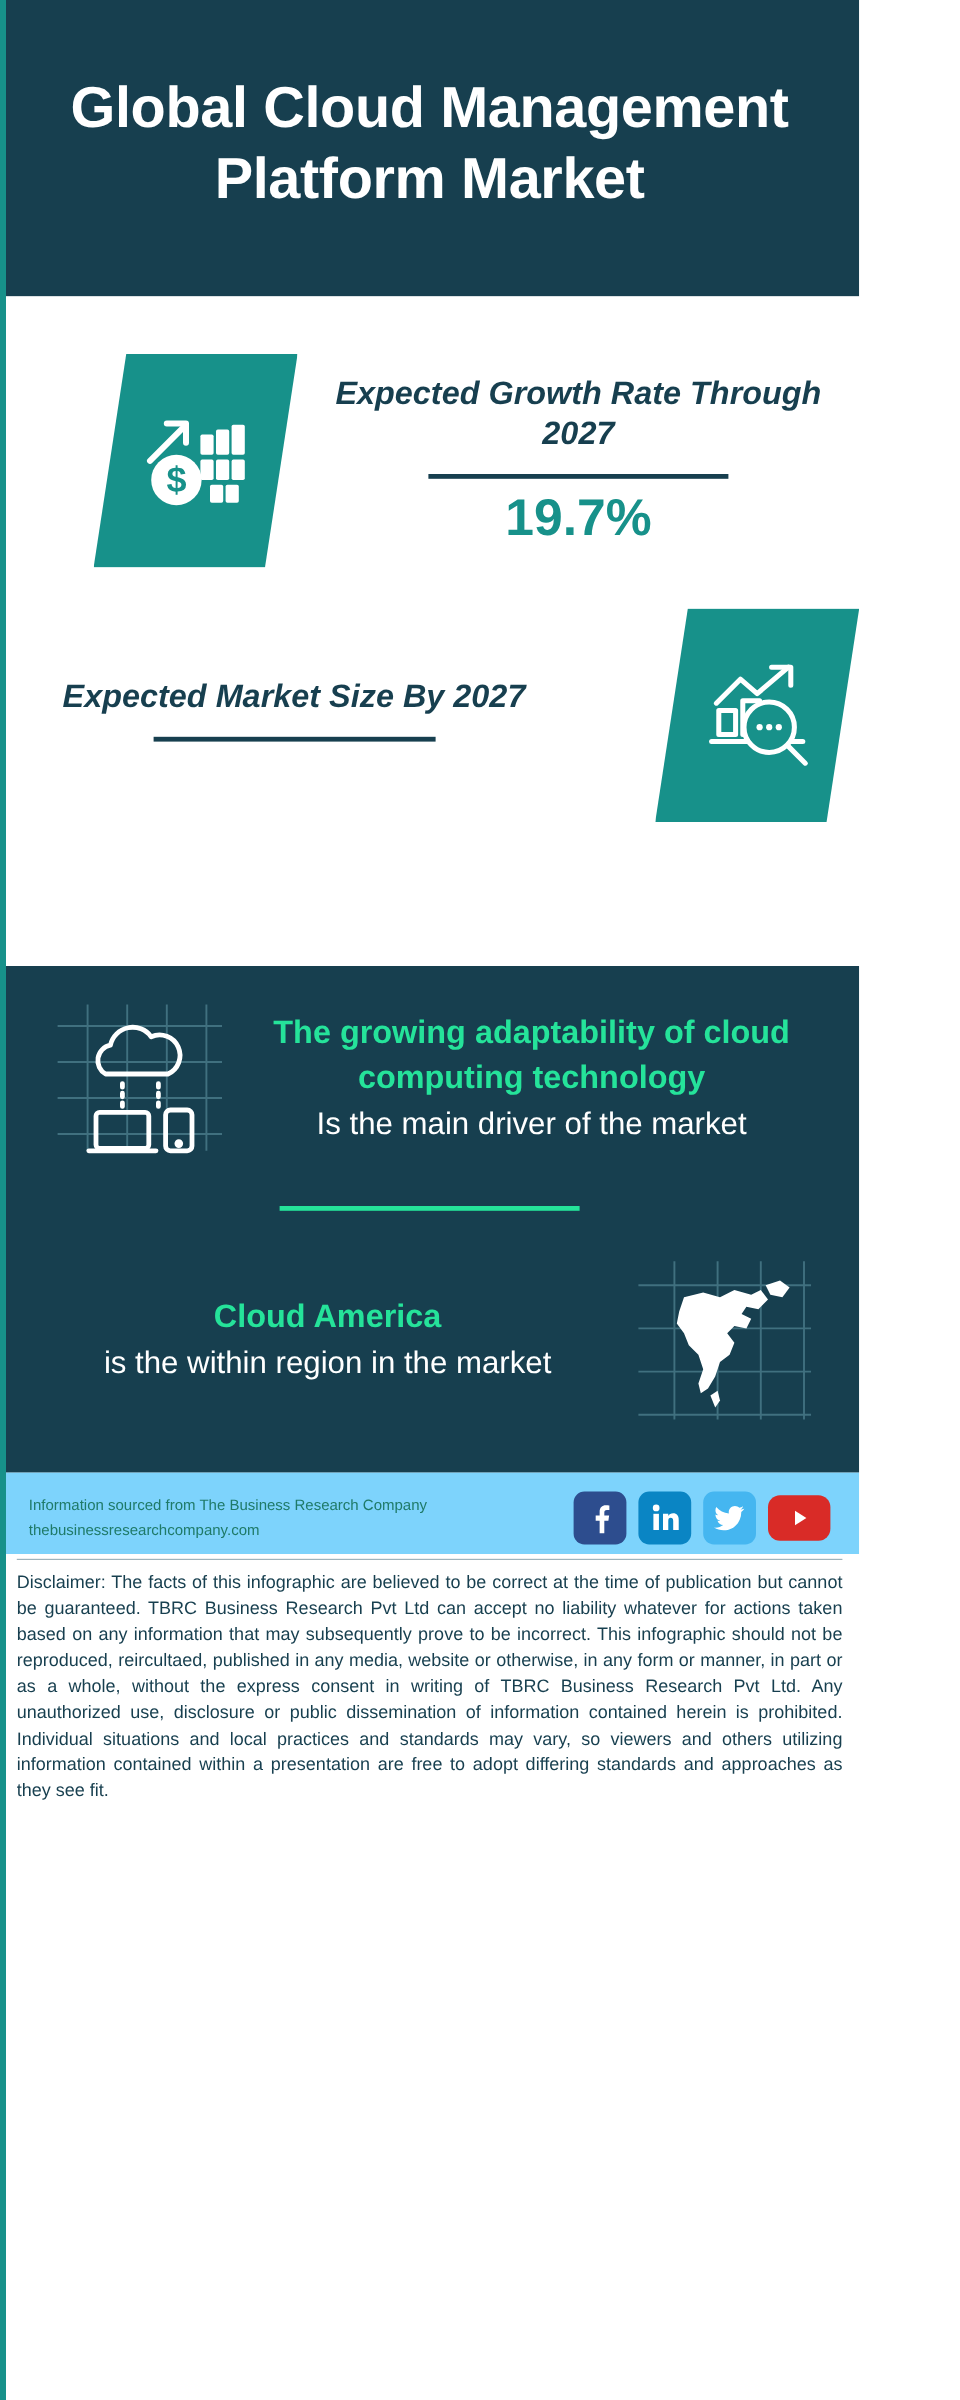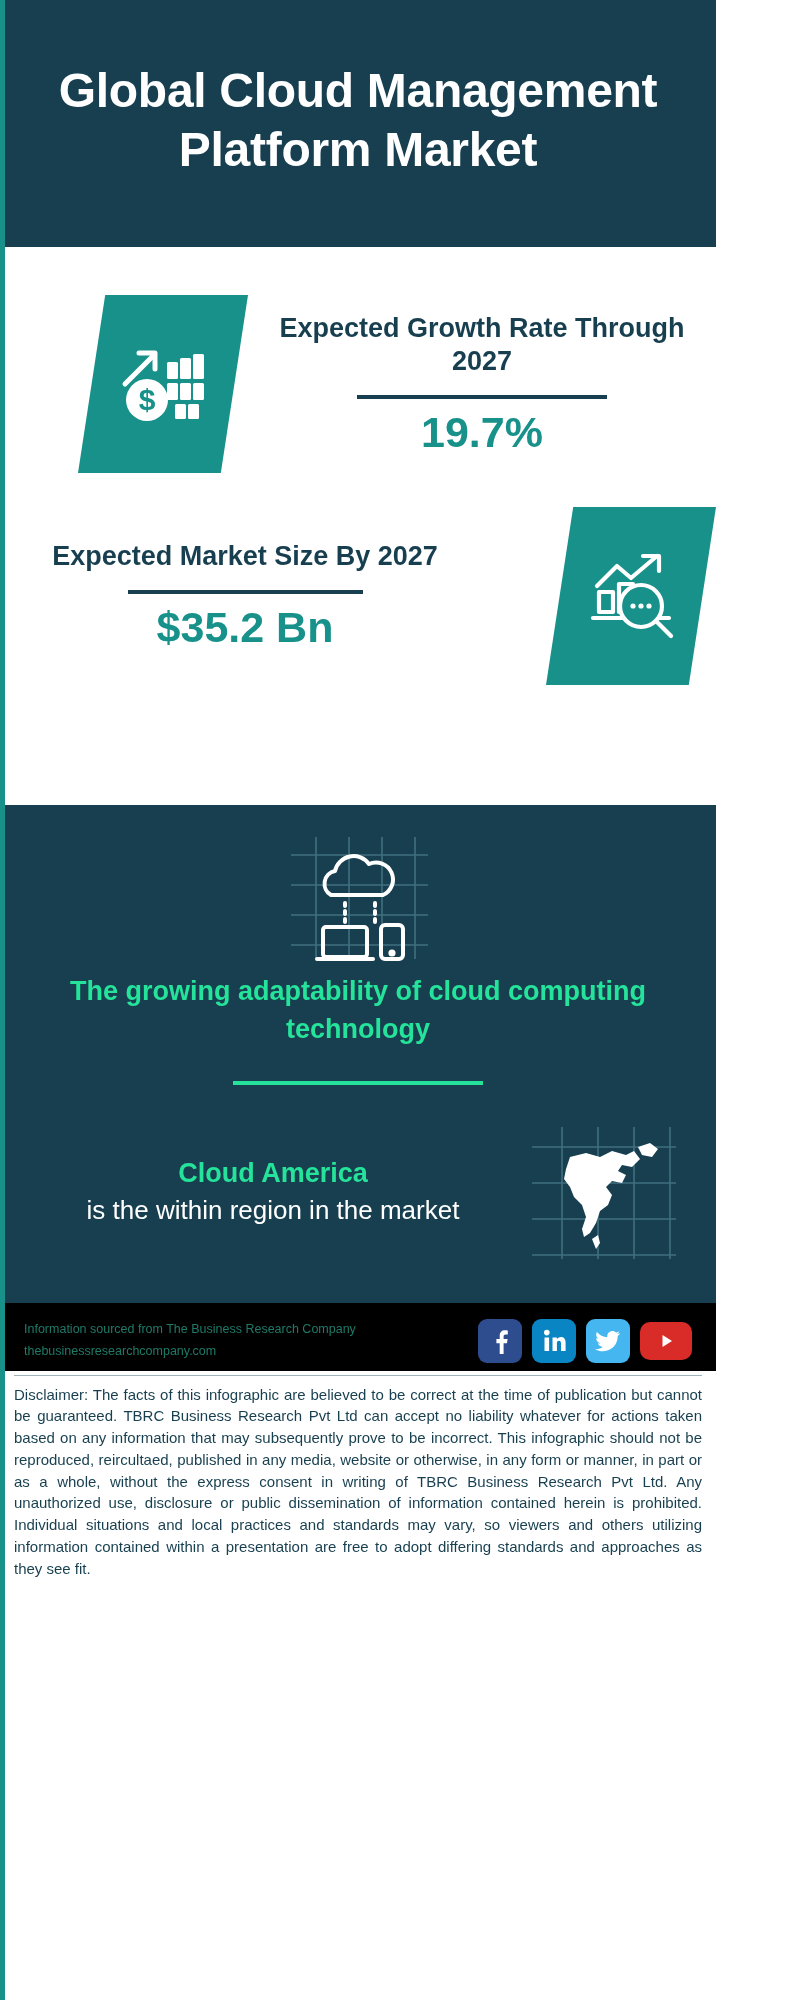--- a/index.html
+++ b/index.html
@@ -76,20 +76,21 @@
   .stat-text {
     flex:1 1 auto;
     text-align:center;
     padding:0 18px;
   }
   .stat-label {
     color:#173F4F;
     font-size:27px;
     font-weight:bold;
     line-height:1.25;
+    font-style:italic;
   }
   .stat-rule {
     width:250px;
     height:4px;
     background:#173F4F;
     margin:16px auto 10px auto;
   }
   .stat-rule.narrow { width:235px; }
   .stat-value {
     color:#17918A;
@@ -109,21 +110,21 @@
     background:#ffffff;
     position:relative;
     overflow:hidden;
   }
 
   .info-row {
     display:flex;
     align-items:center;
     padding:14px 30px 10px 30px;
   }
-  .info-row.driver { padding-top:18px;flex-direction:column; }
+  .info-row.driver { padding-top:18px; }
   .icon-box {
     width:170px;
     height:150px;
     flex:0 0 auto;
     display:flex;
     align-items:center;
     justify-content:center;
   }
   .info-text {
     flex:1 1 auto;
@@ -144,21 +145,21 @@
   }
   .divider {
     width:250px;
     height:4px;
     background:#25E39A;
     margin:22px auto 18px auto;
   }
 
   
   .footer {
-    background:#000000;
+    background:#7dd3fc;
     padding:16px 24px 8px 24px;
     display:flex;
     align-items:center;
     justify-content:space-between;
   }
   .source {
     color:#1F7A68;
     font-size:12.5px;
     line-height:1.7;
   }
@@ -222,21 +223,20 @@
         <div class="stat-label">Expected Growth Rate Through 2027</div>
         <div class="stat-rule"></div>
         <div class="stat-value">19.7%</div>
       </div>
     </div>
 
     <div class="stat-row two">
       <div class="stat-text">
         <div class="stat-label">Expected Market Size By 2027</div>
         <div class="stat-rule narrow"></div>
-        <div class="stat-value">$35.2 Bn</div>
       </div>
       <div class="badge right">
         <svg width="104" height="104" viewBox="0 0 104 104" aria-hidden="true">
           <g fill="none" stroke="#ffffff" stroke-width="4.2" stroke-linecap="round" stroke-linejoin="round">
             <path d="M18 42 L38 22 L52 34 L78 12"></path>
             <path d="M64 12 L80 12 L80 27"></path>
             <rect x="20" y="48" width="14" height="20"></rect>
             <rect x="40" y="40" width="14" height="28"></rect>
             <rect x="60" y="56" width="14" height="12"></rect>
             <path d="M14 74 L90 74"></path>
@@ -278,20 +278,21 @@
             <path d="M92 74 L92 77 M92 82 L92 85 M92 90 L92 93"></path>
             <rect x="40" y="98" width="44" height="30" rx="3"></rect>
             <path d="M34 130 L90 130"></path>
             <rect x="98" y="96" width="22" height="34" rx="4"></rect>
             <circle cx="109" cy="124" r="1.6" fill="#ffffff"></circle>
           </g>
         </svg>
       </div>
       <div class="info-text">
         <div class="hl">The growing adaptability of cloud computing technology</div>
+        <div class="sub">Is the main driver of the market</div>
       </div>
     </div>
 
     <div class="divider"></div>
 
     <div class="info-row region">
       <div class="info-text">
         <div class="hl">Cloud America</div>
         <div class="sub">is the within region in the market</div>
       </div>

